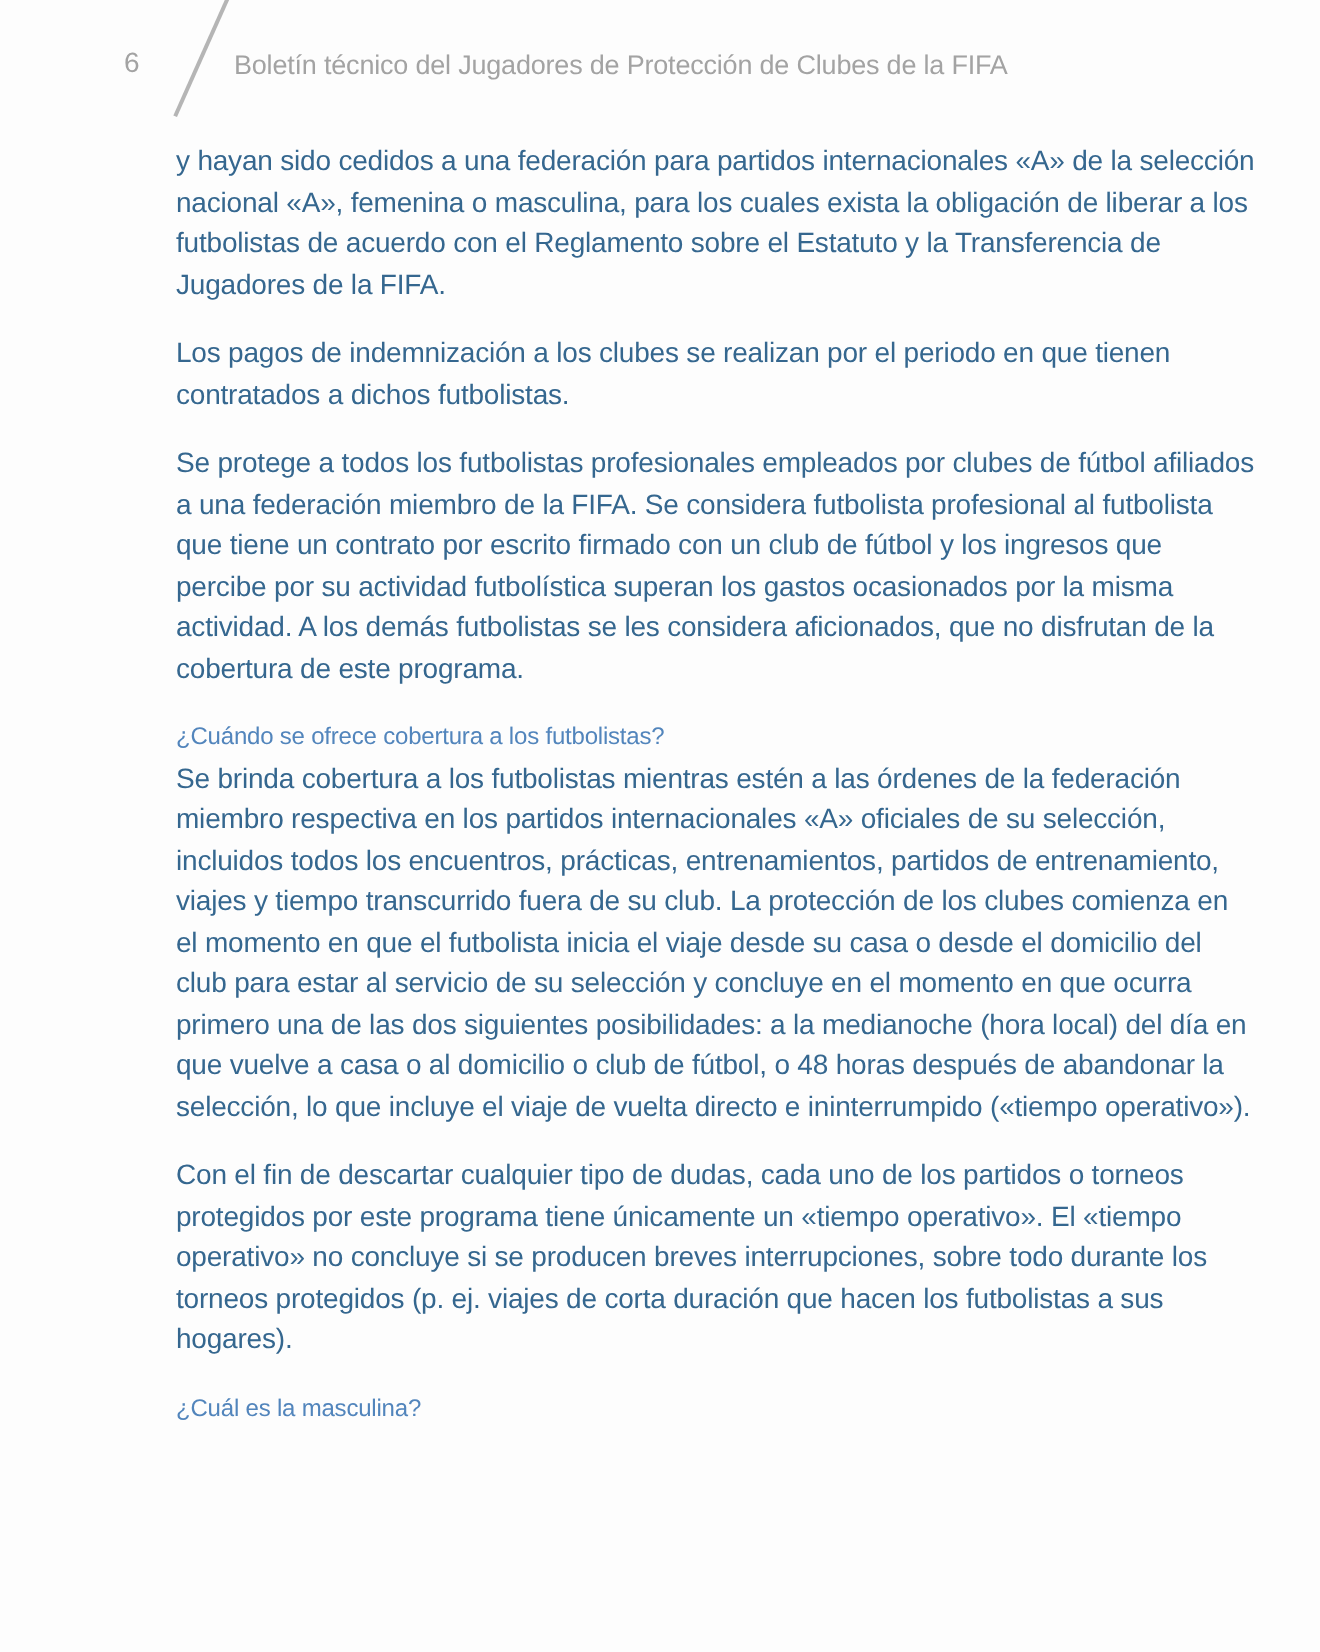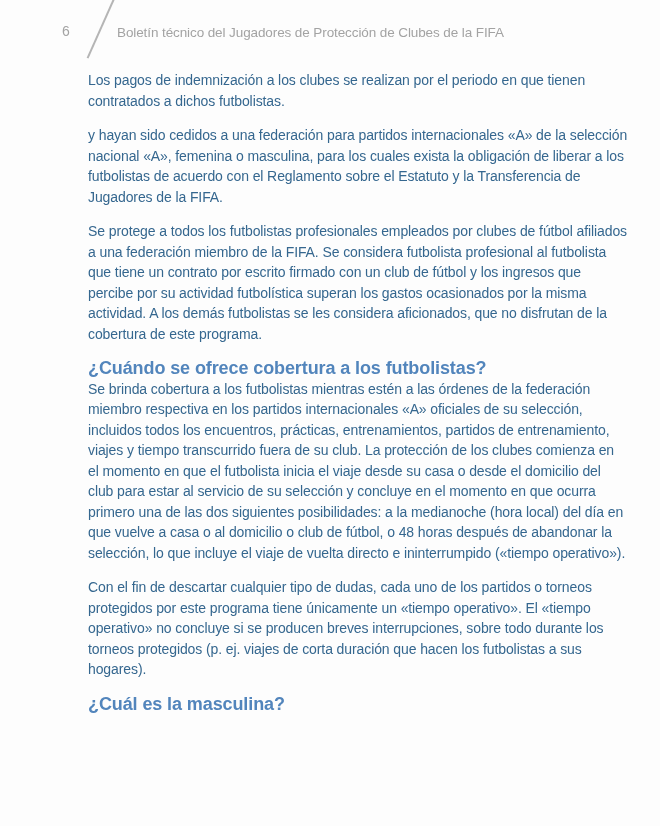--- a/index.html
+++ b/index.html
@@ -46,41 +46,41 @@
     width: 540px;
     font-size: 14px;
     line-height: 20.5px;
     letter-spacing: -0.1px;
     color: var(--body-text, #35678f);
     text-align: left;
   }
   .content p { margin: 0 0 14px 0; }
   .content h2 {
     margin: 0;
-    font-size: 18px;
+    font-size: 12px;
     line-height: 20.5px;
-    font-weight: bold;
+    font-weight: normal;
     color: var(--heading-text, #5285bc);
   }
 </style>
 </head>
 <body>
 
 <div class="page">
 
   <header class="page-header">
     <span class="page-num">6</span>
     <span class="slash"></span>
     <span class="header-title">Boletín técnico del Jugadores de Protección de Clubes de la FIFA</span>
   </header>
 
   <main class="content">
+    <p>y hayan sido cedidos a una federación para partidos internacionales «A» de la selección nacional «A», femenina o masculina, para los cuales exista la obligación de liberar a los futbolistas de acuerdo con el Reglamento sobre el Estatuto y la Transferencia de Jugadores de la FIFA.</p>
+
     <p>Los pagos de indemnización a los clubes se realizan por el periodo en que tienen contratados a dichos futbolistas.</p>
-
-    <p>y hayan sido cedidos a una federación para partidos internacionales «A» de la selección nacional «A», femenina o masculina, para los cuales exista la obligación de liberar a los futbolistas de acuerdo con el Reglamento sobre el Estatuto y la Transferencia de Jugadores de la FIFA.</p>
 
     <p>Se protege a todos los futbolistas profesionales empleados por clubes de fútbol afiliados a una federación miembro de la FIFA. Se considera futbolista profesional al futbolista que tiene un contrato por escrito firmado con un club de fútbol y los ingresos que percibe por su actividad futbolística superan los gastos ocasionados por la misma actividad. A los demás futbolistas se les considera aficionados, que no disfrutan de la cobertura de este programa.</p>
 
     <h2>¿Cuándo se ofrece cobertura a los futbolistas?</h2>
 
     <p>Se brinda cobertura a los futbolistas mientras estén a las órdenes de la federación miembro respectiva en los partidos internacionales «A» oficiales de su selección, incluidos todos los encuentros, prácticas, entrenamientos, partidos de entrenamiento, viajes y tiempo transcurrido fuera de su club. La protección de los clubes comienza en el momento en que el futbolista inicia el viaje desde su casa o desde el domicilio del club para estar al servicio de su selección y concluye en el momento en que ocurra primero una de las dos siguientes posibilidades: a la medianoche (hora local) del día en que vuelve a casa o al domicilio o club de fútbol, o 48 horas después de abandonar la selección, lo que incluye el viaje de vuelta directo e ininterrumpido («tiempo operativo»).</p>
 
     <p>Con el fin de descartar cualquier tipo de dudas, cada uno de los partidos o torneos protegidos por este programa tiene únicamente un «tiempo operativo». El «tiempo operativo» no concluye si se producen breves interrupciones, sobre todo durante los torneos protegidos (p. ej. viajes de corta duración que hacen los futbolistas a sus hogares).</p>
 
     <h2>¿Cuál es la masculina?</h2>

